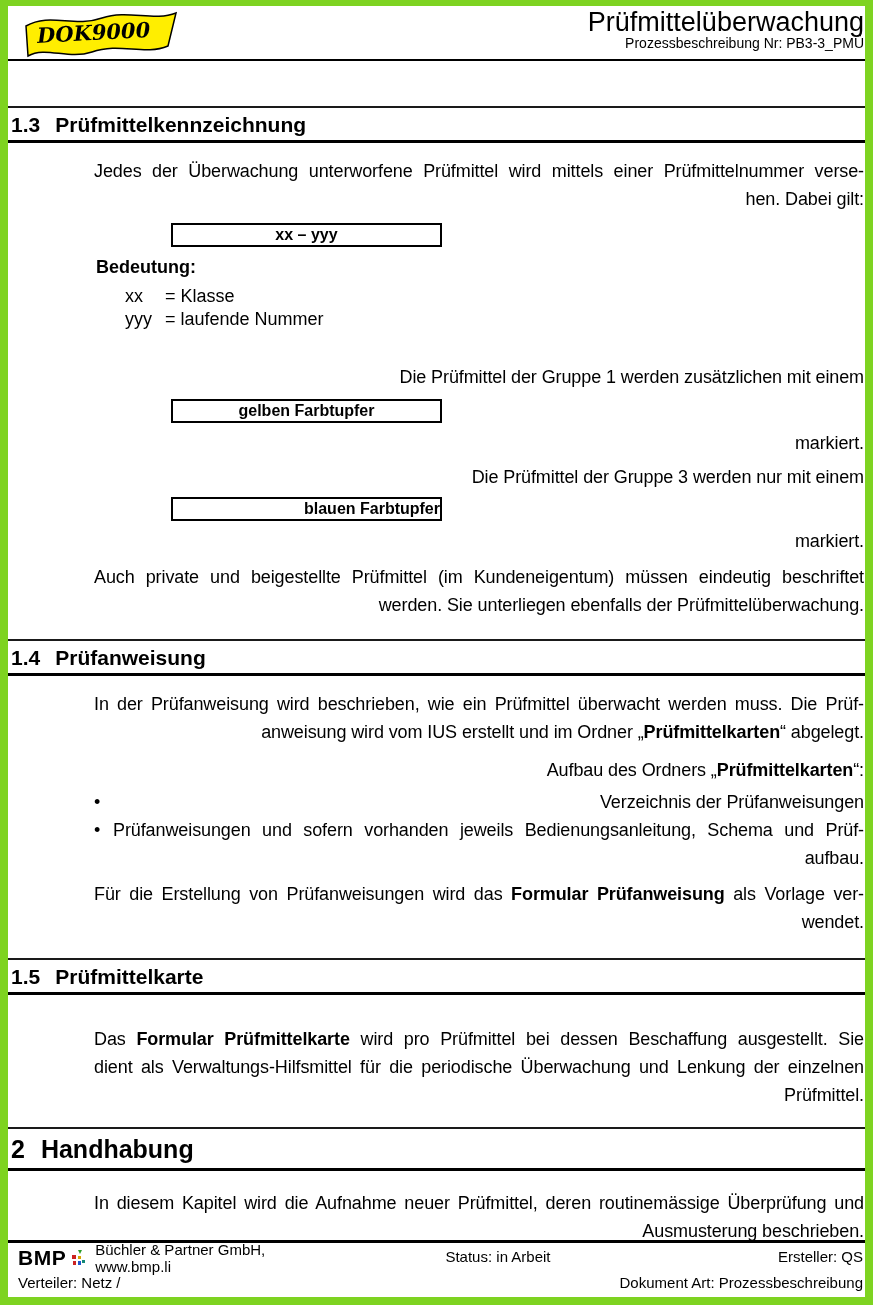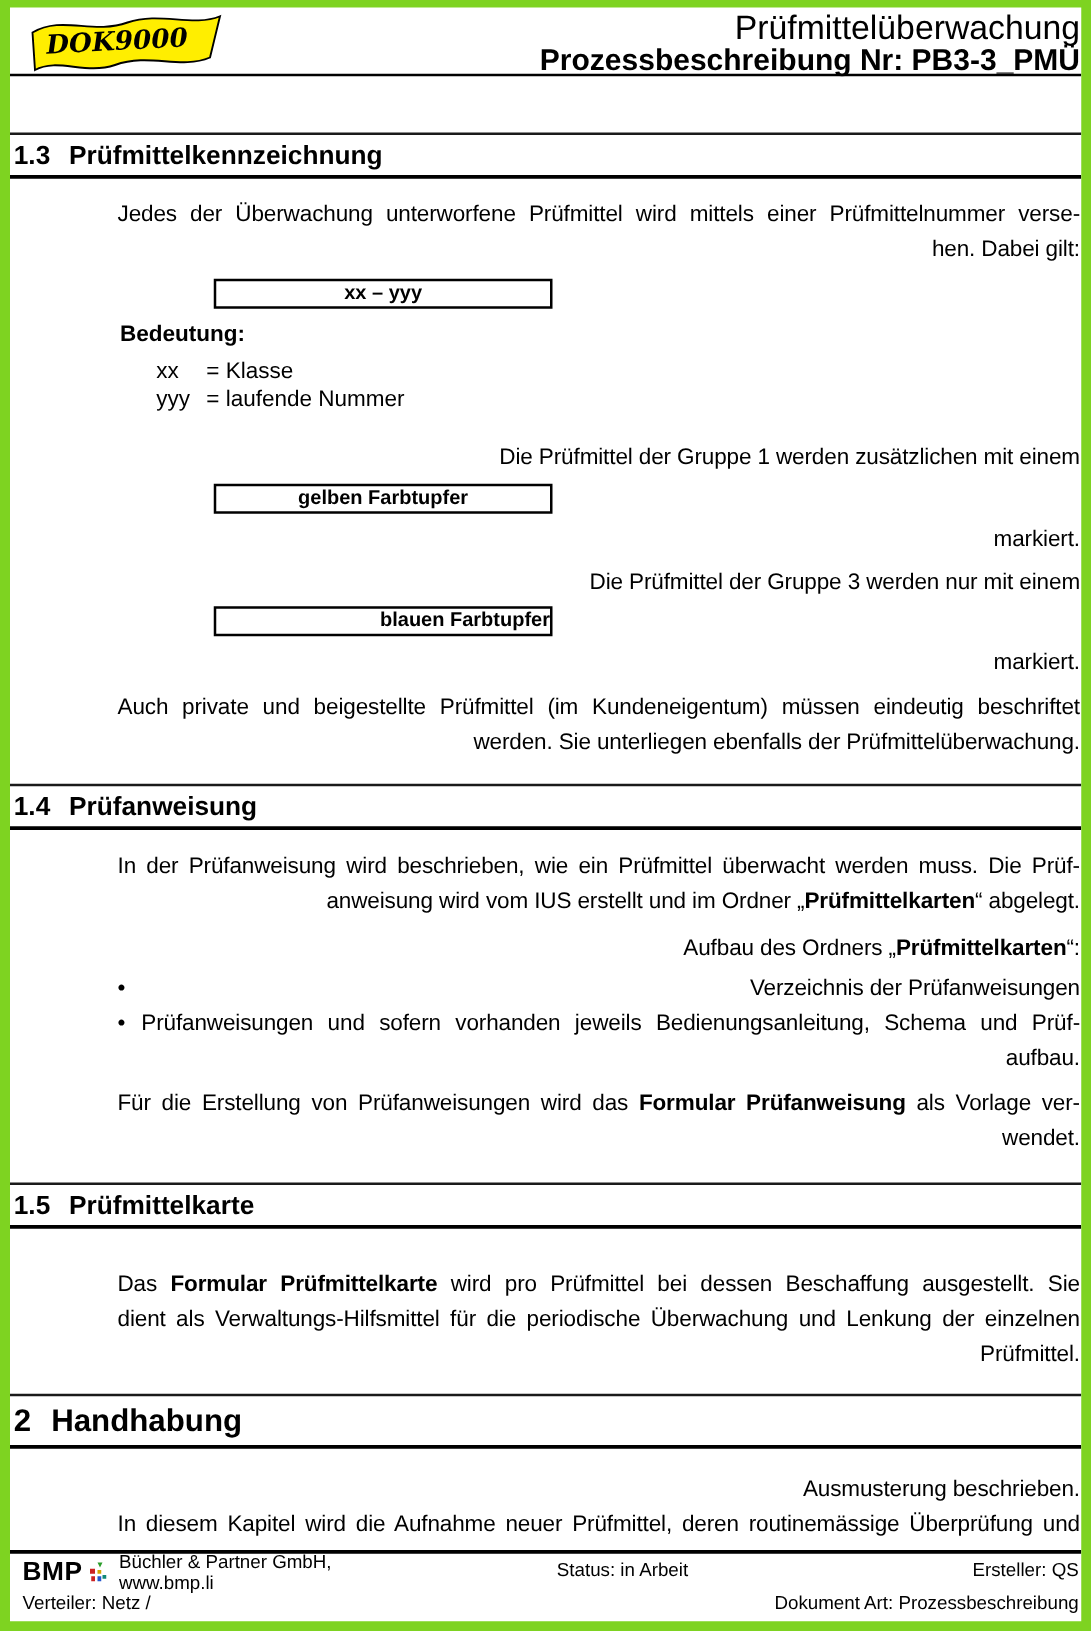--- a/index.html
+++ b/index.html
@@ -13,21 +13,21 @@
     position:absolute;left:8px;top:6px;width:857px;height:1291px;
     background:#ffffff;overflow:hidden;
   }
 
   
   .hdr{display:flex;justify-content:space-between;align-items:flex-start;height:49px;padding:2px 0 0 8px;}
   .flag-wrap{position:relative;width:170px;height:50px;}
   .flag-wrap svg{position:absolute;left:0;top:0;}
   .hdr-titles{text-align:right;white-space:nowrap;padding-right:1px;line-height:1.05;}
   .hdr-title{font-size:27px;}
-  .hdr-sub{font-size:24px;font-weight:bold;}
+  .hdr-sub{font-size:14px;}
   .hdr-rule{border:0;border-top:2px solid #000;margin:2px 0 0 0;}
 
   
   .sec-head{margin:0;}
   .sec-head .thin{border-top:2px solid #1a1a1a;}
   .sec-head .hline{display:flex;align-items:baseline;font-weight:bold;padding:5px 0 3px 3px;}
   .sec-head .num{margin-right:15px;}
   .sec-head.lvl2 .hline{font-size:21px;}
   .sec-head.lvl1 .hline{font-size:25px;padding:6px 0 4px 3px;}
   .sec-head.lvl1 .num{margin-right:16px;}
@@ -66,21 +66,21 @@
   .ftr-line2r{grid-column:3;text-align:right;height:24px;line-height:24px;}
   .ftr-line3l{grid-column:1;height:24px;line-height:24px;}
   .ftr-line3r{grid-column:3;text-align:right;height:24px;line-height:24px;}
 
   
   .mt-s13head{margin-top:45px;}
   .mt-p13a{margin-top:14px;}
   .mt-box1{margin-top:10px;}
   .mt-meaning{margin-top:8px;}
   .mt-defs{margin-top:6px;margin-left:29px;}
-  .mt-grp1{margin-top:20px;}
+  .mt-grp1{margin-top:32px;}
   .mt-box2{margin-top:8px;}
   .mt-marked1{margin-top:6px;}
   .mt-grp3{margin-top:6px;}
   .mt-box3{margin-top:6px;justify-content:flex-end;}
   .mt-marked2{margin-top:6px;}
   .mt-p13b{margin-top:8px;}
   .mt-s14head{margin-top:20px;}
   .mt-p14a{margin-top:14px;}
   .mt-p14b{margin-top:10px;}
   .mt-bullets{margin-top:4px;}
@@ -226,22 +226,22 @@
   <div class="sec-head lvl1 mt-s2head">
     <div class="thin"></div>
     <div class="hline">
       <span class="num">2</span>
       <span>Handhabung</span>
     </div>
     <div class="thick"></div>
   </div>
 
   <div class="body-ind mt-p2a">
+    <div class="bline j">In diesem Kapitel wird die Aufnahme neuer Prüfmittel, deren routinemässige Überprüfung und</div>
     <div class="bline">Ausmusterung beschrieben.</div>
-    <div class="bline j">In diesem Kapitel wird die Aufnahme neuer Prüfmittel, deren routinemässige Überprüfung und</div>
   </div>
 
   <div class="ftr">
     <hr class="ftr-rule">
     <div class="ftr-grid">
       <div class="ftr-left1">
         <span class="bmp-logo">BMP</span>
         <span class="bmp-icon">
           <svg width="18" height="18" viewBox="0 0 18 18">
             <polygon points="9,1 13,1 11,5" fill="#2a9d2a"></polygon>

